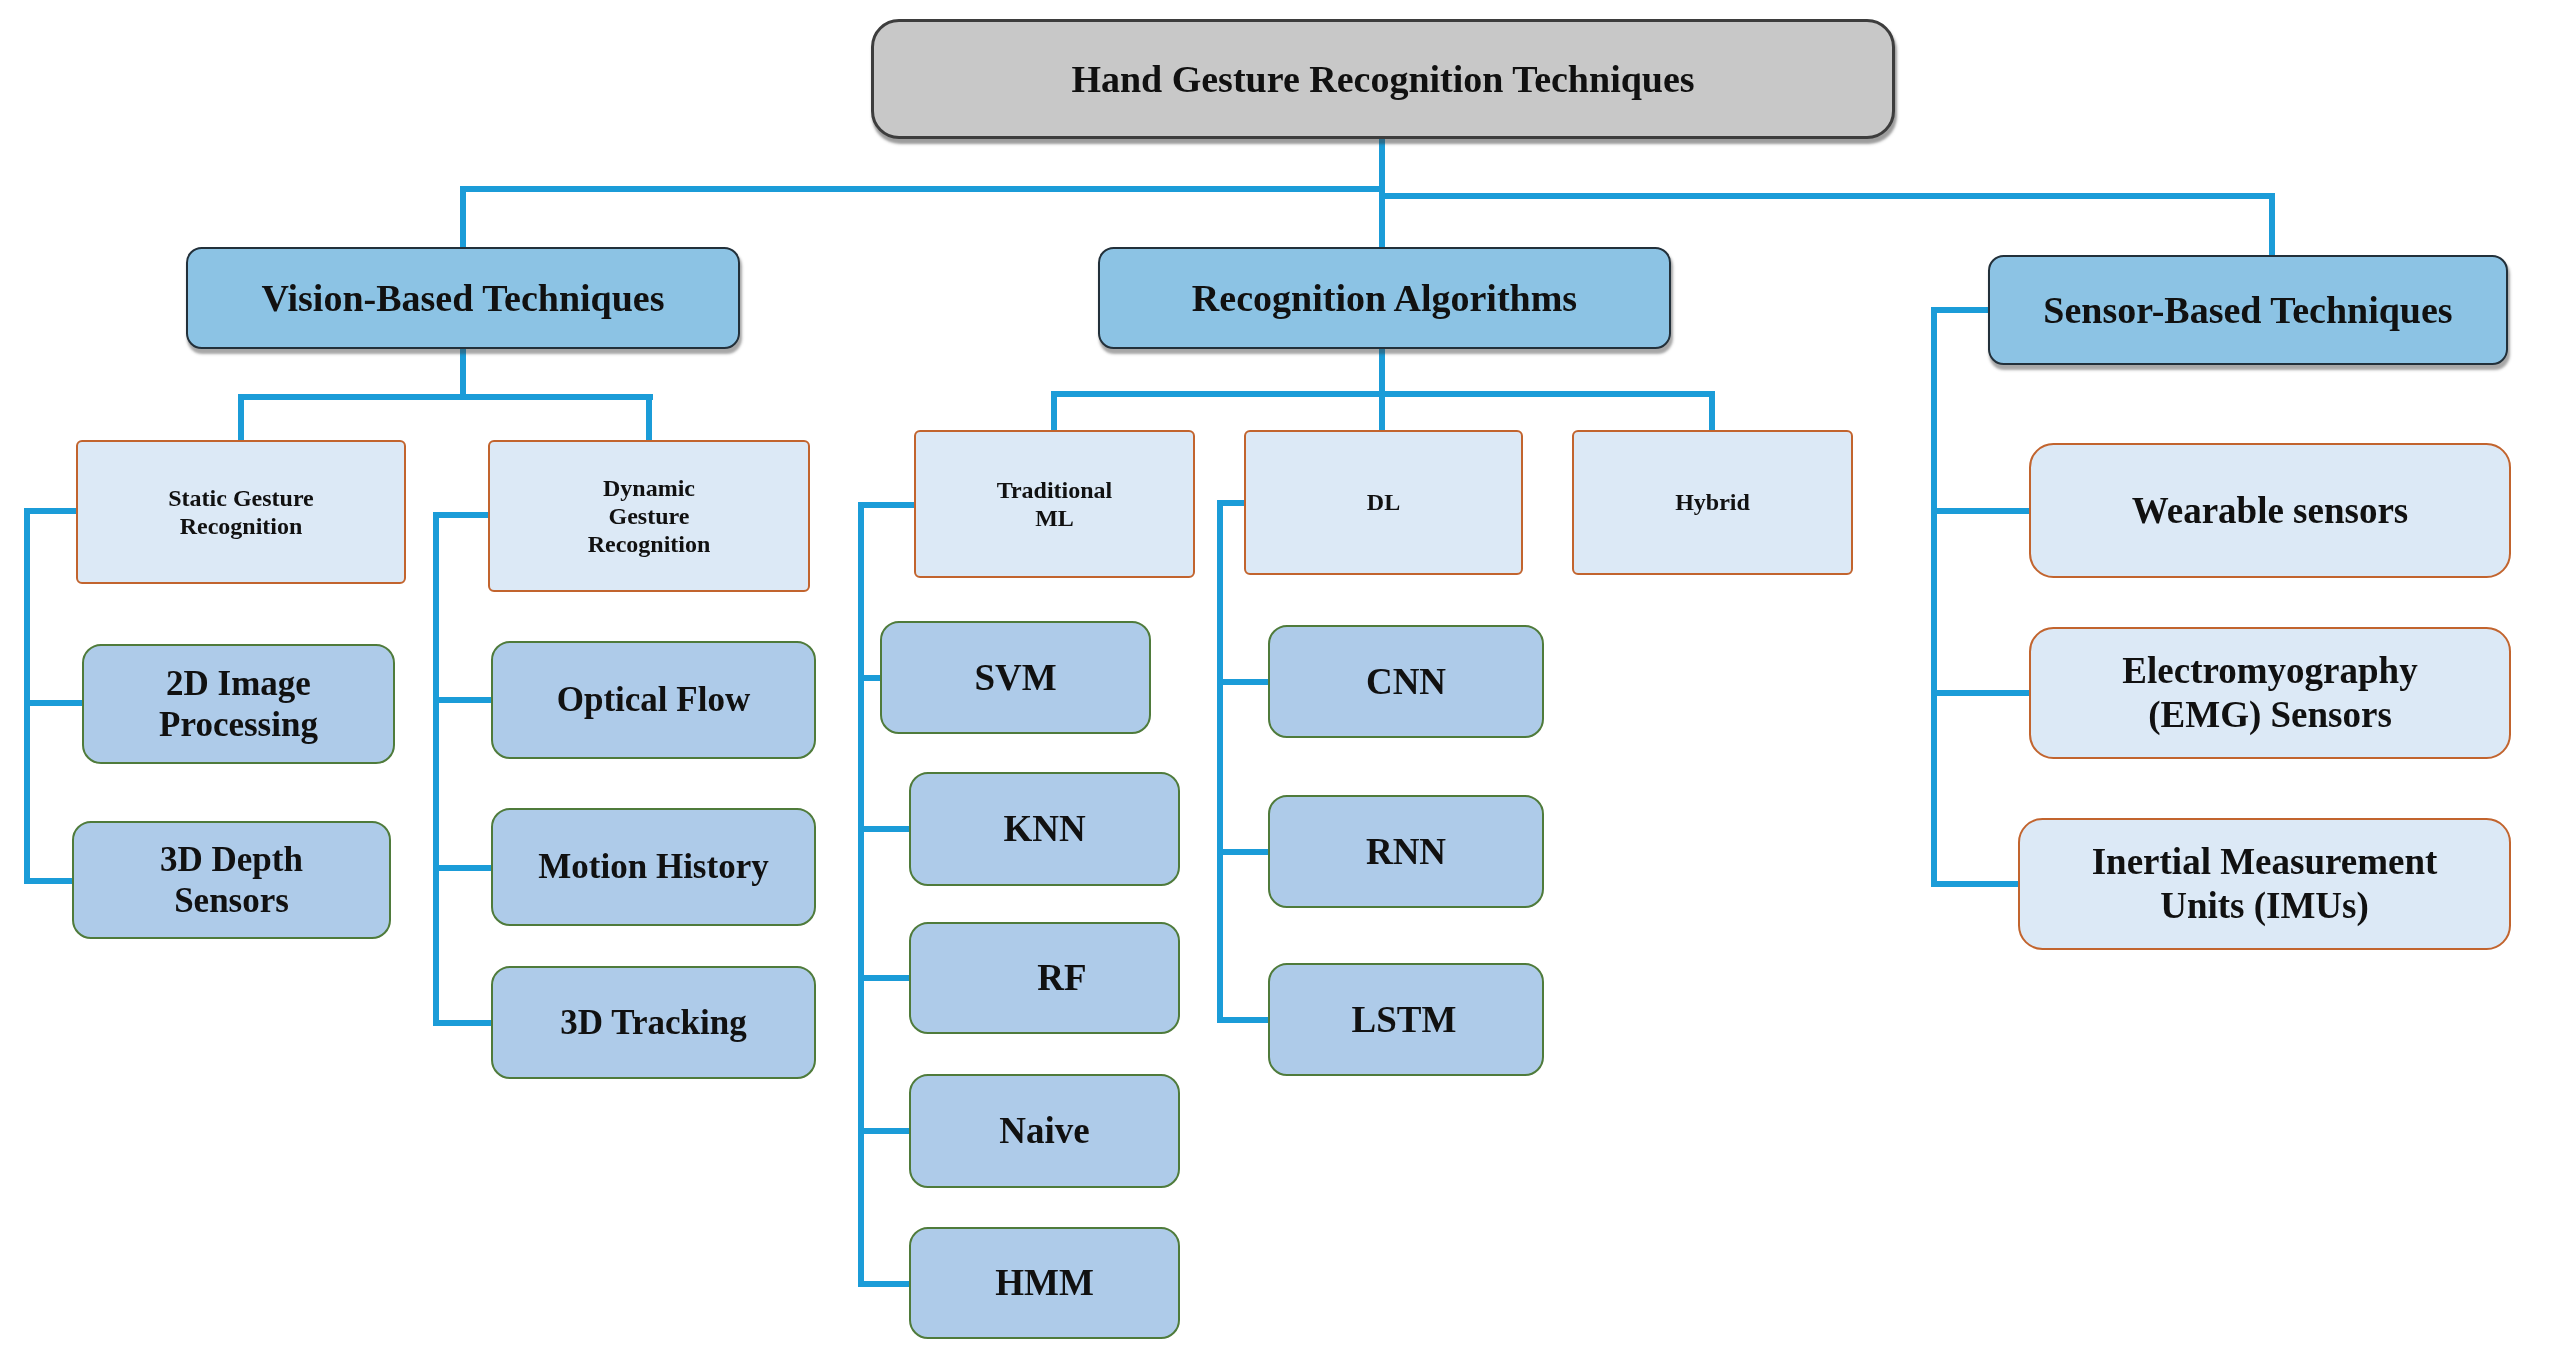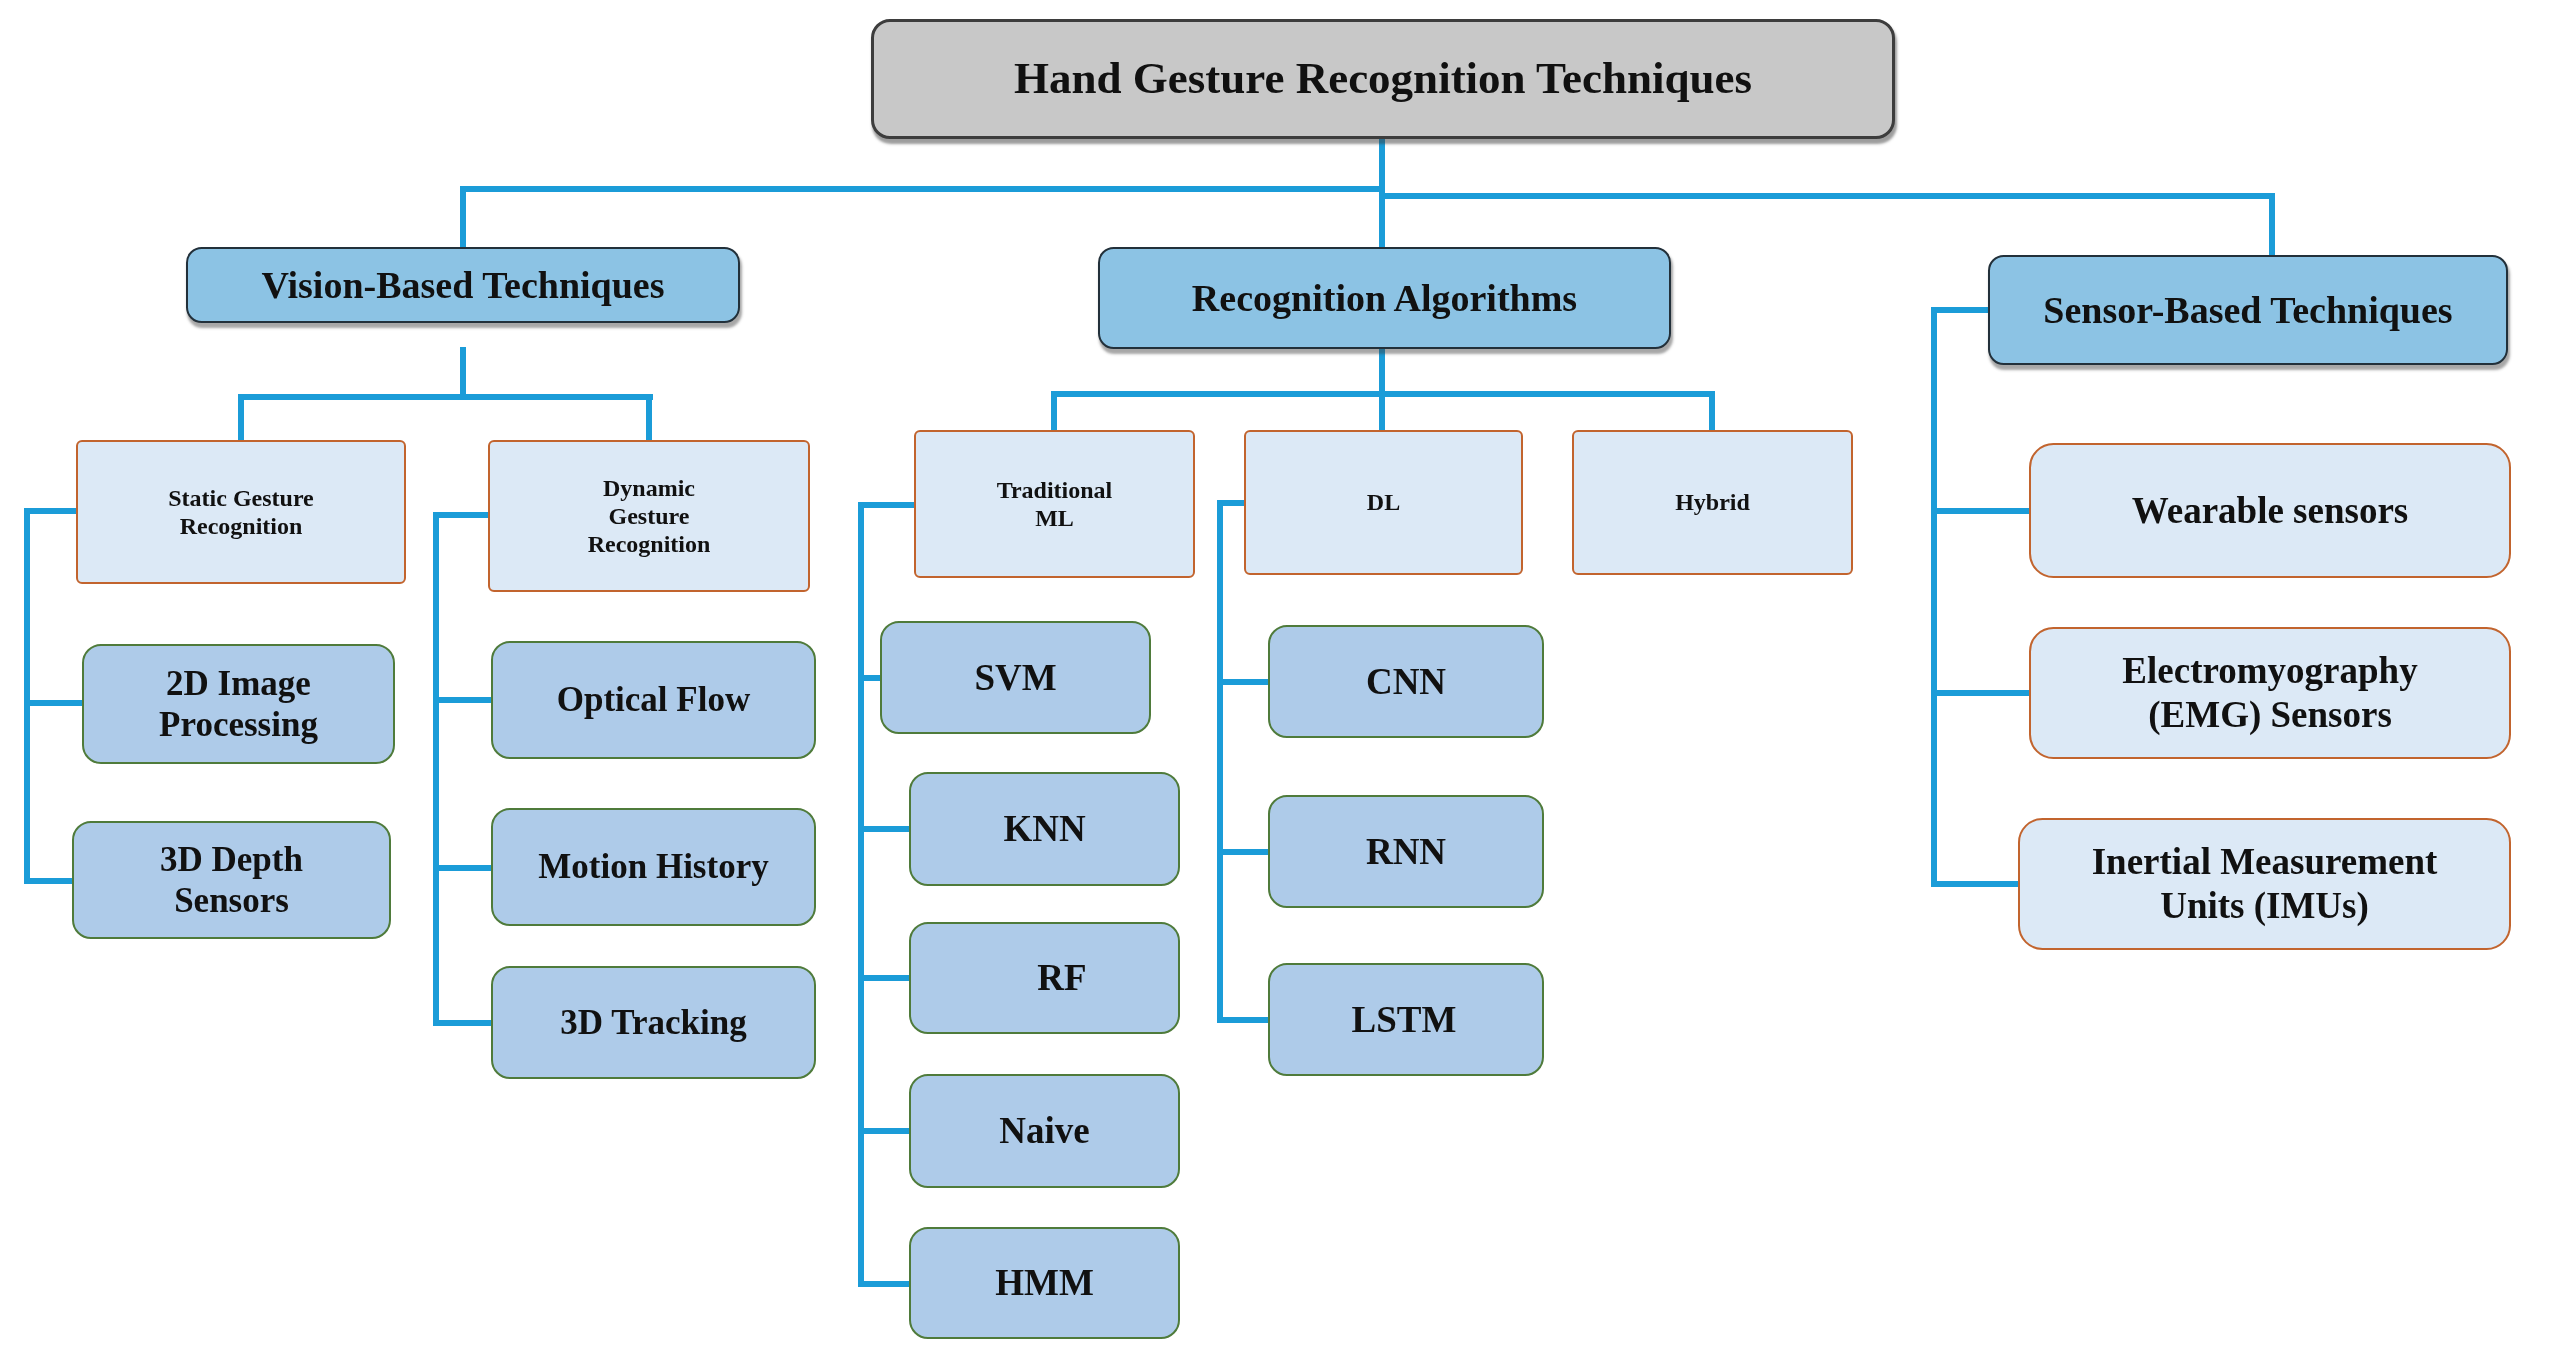--- a/index.html
+++ b/index.html
@@ -2,21 +2,21 @@
 <html style="--background: #FFFFFF; --text: #111111; --connector: #1B9CD8; --root_fill: #C8C8C8; --root_border: #3D3D3D; --branch_fill: #8CC3E4; --branch_border: #22303A; --subheader_fill: #DCE9F6; --subheader_border: #C2642E; --leaf_fill: #AECBE9; --leaf_border: #4F7B3B;font-size:14px"><head>
 <meta charset="utf-8">
 <style>
   html,body{margin:0;padding:0;background:var(--background,#fff);}
   #stage{position:relative;width:2576px;height:1355px;background:var(--background,#fff);
          font-family:"Liberation Serif","DejaVu Serif",serif;overflow:hidden;}
   .box{position:absolute;display:flex;align-items:center;justify-content:center;
        text-align:center;font-weight:bold;color:var(--text,#111);
        white-space:pre-line;box-sizing:border-box;line-height:1.18;padding:5.2px 12.2px;}
   .lvl-root{background:var(--root_fill,#C8C8C8);border:3.5px solid var(--root_border,#3D3D3D);
-       border-radius:19px;font-size:45px;box-shadow:1.7px 4.4px 2.6px rgba(60,60,60,.5);text-align:center;}
+       border-radius:28px;font-size:38px;box-shadow:1.7px 4.4px 2.6px rgba(60,60,60,.5);text-align:center;}
   .lvl-1{background:var(--branch_fill,#8CC3E4);border:2.6px solid var(--branch_border,#22303A);
        border-radius:15.7px;font-size:38px;box-shadow:1.7px 4.4px 2.6px rgba(60,60,60,.45);}
   .sub{background:var(--subheader_fill,#DCE9F6);border:2.6px solid var(--subheader_border,#C2642E);
        border-radius:6px;font-size:24px;}
   .leaf-g{background:var(--leaf_fill,#AECBE9);border:2.6px solid var(--leaf_border,#4F7B3B);
        border-radius:19px;font-size:37px;}
   .leaf-o{background:var(--subheader_fill,#DCE9F6);border:2.6px solid var(--subheader_border,#C2642E);
        border-radius:24.4px;font-size:37px;}
   .line{position:absolute;background:var(--connector,#1B9CD8);}
 </style>
@@ -68,21 +68,21 @@
   <div class="line" style="left:1223px;top:1017px;width:48px;height:6.1px;"></div>
 
   <div class="line" style="left:1931px;top:307px;width:59px;height:6.1px;"></div>
   <div class="line" style="left:1931px;top:307px;width:6.1px;height:580px;"></div>
   <div class="line" style="left:1937px;top:508px;width:94px;height:6.1px;"></div>
   <div class="line" style="left:1937px;top:690px;width:94px;height:6.1px;"></div>
   <div class="line" style="left:1937px;top:881px;width:83px;height:6.1px;"></div>
 
   <div class="box lvl-root" style="left:871px;top:19px;width:1024px;height:120px;">Hand Gesture Recognition Techniques</div>
 
-  <div class="box lvl-1" style="left:186px;top:247px;width:554px;height:76px;">Vision-Based Techniques</div>
+  <div class="box lvl-1" style="left:186px;top:247px;width:554px;height:102px;">Vision-Based Techniques</div>
   <div class="box lvl-1" style="left:1098px;top:247px;width:573px;height:102px;">Recognition Algorithms</div>
   <div class="box lvl-1" style="left:1988px;top:255px;width:520px;height:110px;">Sensor-Based Techniques</div>
 
   <div class="box sub" style="left:76px;top:440px;width:330px;height:144px;">Static Gesture
 Recognition</div>
   <div class="box leaf-g" style="left:82px;top:644px;width:313px;height:120px;font-size:35px;">2D Image
 Processing</div>
   <div class="box leaf-g" style="left:72px;top:821px;width:319px;height:118px;font-size:35px;">3D Depth
 Sensors</div>
 

